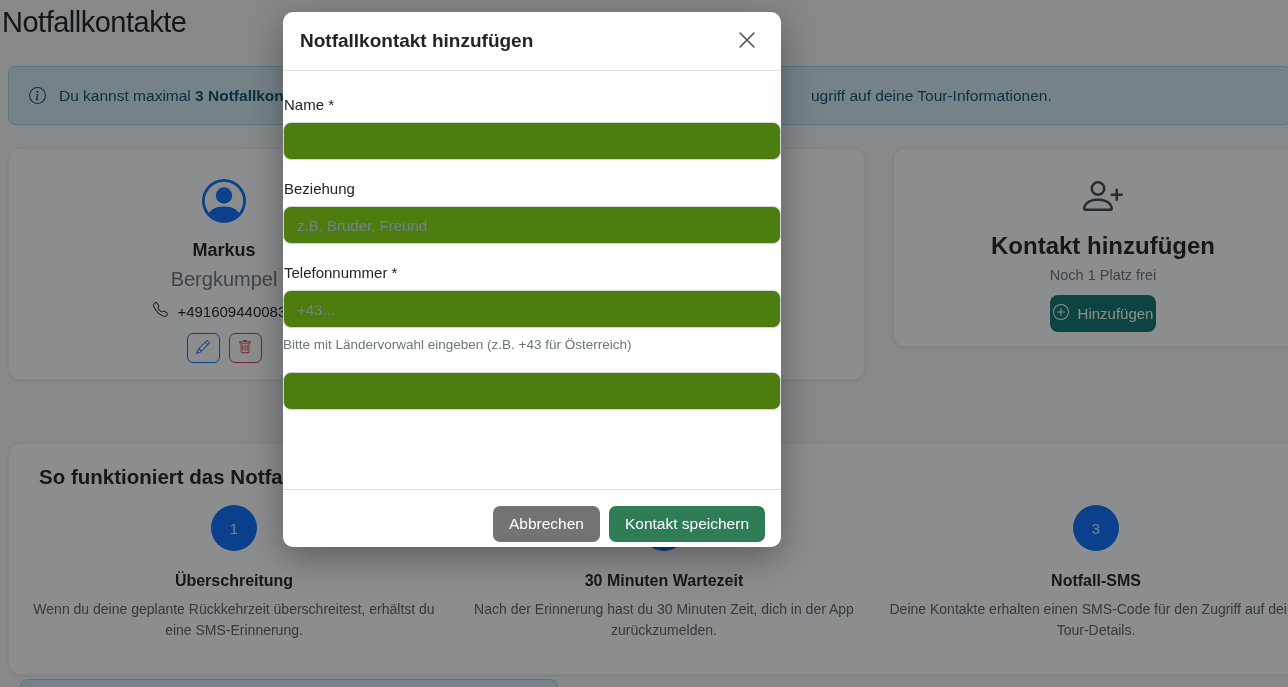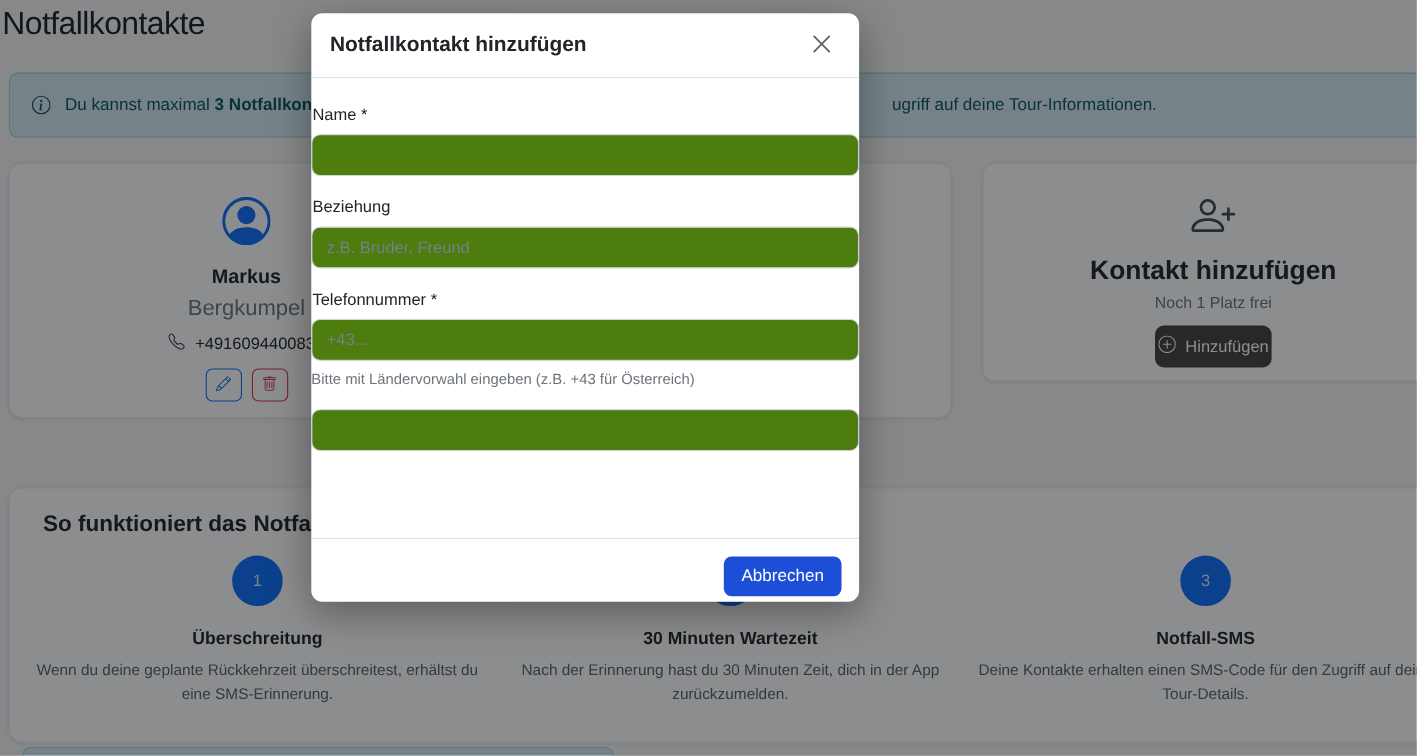--- a/index.html
+++ b/index.html
@@ -32,21 +32,21 @@
               display: flex; align-items: center; justify-content: center; cursor: pointer; }
   .icon-btn.edit { border: 1px solid #0d6efd; color: #0d6efd; }
   .icon-btn.del  { border: 1px solid #dc3545; color: #dc3545; }
 
   
   .add-card { left: 893px; top: 148px; width: 420px; height: 199px;
               display: flex; flex-direction: column; align-items: center; padding-top: 27px; }
   .add-icon { color: #41494f; }
   .add-title { margin-top: 12px; font-size: 24px; font-weight: 700; }
   .add-sub { margin-top: 7px; font-size: 14.5px; color: #6c757d; }
-  .btn-green { margin-top: 12px; background: #404040; color: #fff; border: none; border-radius: 8px;
+  .btn-green { margin-top: 12px; background: #0f766e; color: #fff; border: none; border-radius: 8px;
                padding: 9px 3px; font-size: 15px; font-family: inherit; display: flex; align-items: center; gap: 9px; cursor: pointer; }
 
   
   .how-card { left: 8px; top: 443px; width: 1330px; height: 232px; }
   .how-title { position: absolute; left: 30px; top: 21px; font-size: 20.5px; font-weight: 700; }
   .step { position: absolute; top: 61px; width: 440px; display: flex; flex-direction: column; align-items: center; }
   .step-circle { width: 46px; height: 46px; border-radius: 50%; background: #0d6efd; color: #dbe7f8;
                  font-size: 15px; display: flex; align-items: center; justify-content: center; }
   .step-title { margin-top: 21px; font-size: 16px; font-weight: 700; }
   .step-desc { margin-top: 9px; font-size: 14px; color: #5a6268; text-align: center; line-height: 21px; max-width: 424px; }
@@ -67,21 +67,21 @@
   .m-body { padding: 25px 0 0; }
   .grp { margin-bottom: 20px; }
   .grp label { display: block; font-size: 15px; color: #212529; margin: 0 0 9px 1px; }
   .grp input { width: 100%; height: 38px; border: 1px solid #ced4da; border-radius: 8px; padding: 0 13px;
                font-size: 15px; font-family: inherit; color: #212529; background: #4d7c0f; outline: none; }
   .grp input::placeholder { color: #73808a; opacity: 1; }
   .helper { margin-top: 9px; font-size: 13.5px; color: #6c757d; }
   .m-foot { position: absolute; left: 0; right: 0; bottom: 0; height: 58px; border-top: 1px solid #dee2e6;
             display: flex; justify-content: flex-end; align-items: flex-start; gap: 9px; padding: 16px 16px 0; }
   .btn { border: none; border-radius: 7px; padding: 9px 16px; font-size: 15.5px; font-family: inherit; color: #fff; cursor: pointer; }
-  .btn-cancel { background: #1d4ed8; }
+  .btn-cancel { background: #737373; }
   .btn-save { background: #2f7d57; }
 </style>
 </head>
 <body>
 
 <div class="stage">
 
   <h1 class="page-title">Notfallkontakte</h1>
 
   <div class="banner">
@@ -193,16 +193,17 @@
         <label>Telefonnummer *</label>
         <input type="text" placeholder="+43..." style="">
         <div class="helper">Bitte mit Ländervorwahl eingeben (z.B. +43 für Österreich)</div>
       </div>
       <div class="grp">
         <input type="text" value="" style="">
       </div>
     </div>
     <div class="m-foot">
       <button class="btn btn-cancel">Abbrechen</button>
+      <button class="btn btn-save">Kontakt speichern</button>
     </div>
   </div>
 
 </div>
 
 </body></html>

